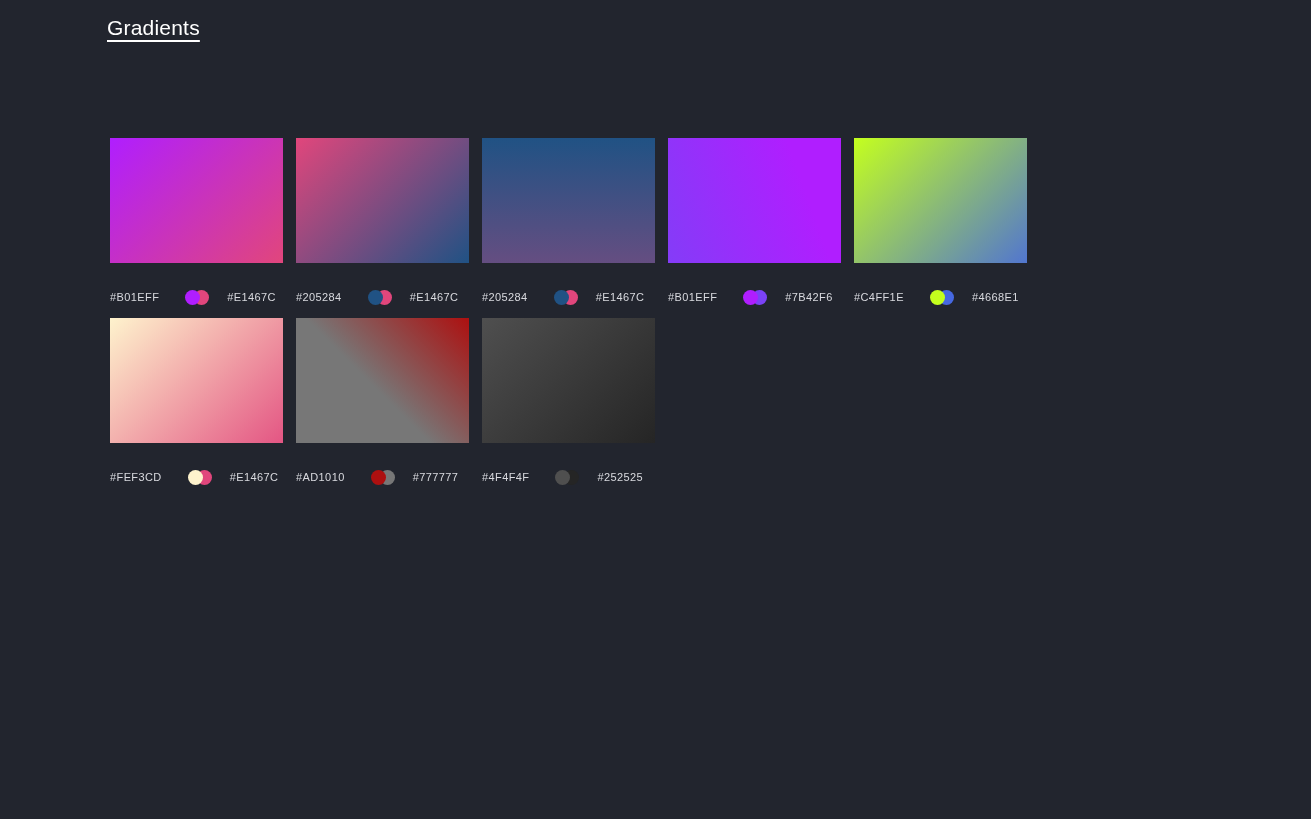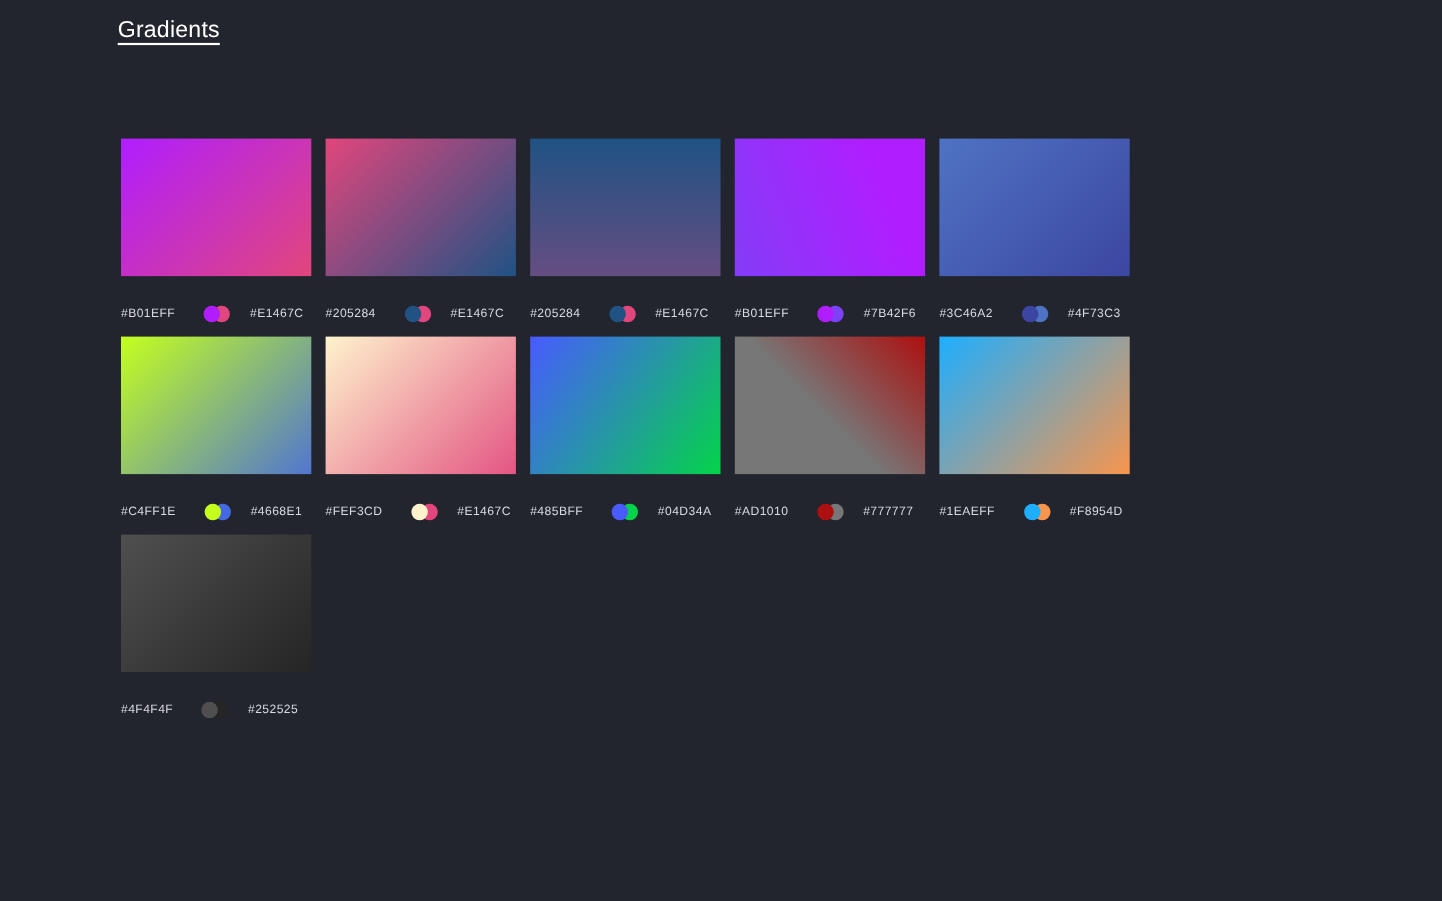--- a/index.html
+++ b/index.html
@@ -8,21 +8,21 @@
   }
   body {
     width: 1311px;
     height: 819px;
     background: #22252E;
     overflow: hidden;
     font-family: "Liberation Sans", sans-serif;
     -webkit-font-smoothing: antialiased;
   }
   .page-title {
-    margin: 16px 0 4px 107px;
+    margin: 16px 0 16px 107px;
     display: inline-block;
     color: #FFFFFF;
     font-size: 21px;
     font-weight: 500;
     letter-spacing: 0.2px;
     text-decoration: underline;
     text-underline-offset: 5px;
     text-decoration-thickness: 1.5px;
   }
   .grid {
@@ -123,31 +123,20 @@
     <figcaption class="caption">
       <span class="hex hex-from">#B01EFF</span>
       <span class="dots">
         <span class="dot dot-from" style="background: rgb(176, 30, 255);"></span>
         <span class="dot dot-to" style="background: rgb(123, 66, 246);"></span>
       </span>
       <span class="hex hex-to">#7B42F6</span>
     </figcaption>
   </figure>
 
-  <figure class="card">
-    <div class="swatch" style="background: linear-gradient(315deg, rgb(60, 70, 162) 0%, rgb(79, 115, 195) 100%);"></div>
-    <figcaption class="caption">
-      <span class="hex hex-from">#3C46A2</span>
-      <span class="dots">
-        <span class="dot dot-from" style="background: rgb(60, 70, 162);"></span>
-        <span class="dot dot-to" style="background: rgb(79, 115, 195);"></span>
-      </span>
-      <span class="hex hex-to">#4F73C3</span>
-    </figcaption>
-  </figure>
 
   <figure class="card">
     <div class="swatch" style="background: linear-gradient(135deg, rgb(196, 255, 30) 0%, rgb(70, 104, 225) 110%);"></div>
     <figcaption class="caption">
       <span class="hex hex-from">#C4FF1E</span>
       <span class="dots">
         <span class="dot dot-from" style="background: rgb(196, 255, 30);"></span>
         <span class="dot dot-to" style="background: rgb(70, 104, 225);"></span>
       </span>
       <span class="hex hex-to">#4668E1</span>
@@ -160,58 +149,36 @@
       <span class="hex hex-from">#FEF3CD</span>
       <span class="dots">
         <span class="dot dot-from" style="background: rgb(254, 243, 205);"></span>
         <span class="dot dot-to" style="background: rgb(225, 70, 124);"></span>
       </span>
       <span class="hex hex-to">#E1467C</span>
     </figcaption>
   </figure>
 
 
-  <figure class="card">
-    <div class="swatch" style="background: linear-gradient(125deg, rgb(72, 91, 255) 0%, rgb(4, 211, 74) 100%);"></div>
-    <figcaption class="caption">
-      <span class="hex hex-from">#485BFF</span>
-      <span class="dots">
-        <span class="dot dot-from" style="background: rgb(72, 91, 255);"></span>
-        <span class="dot dot-to" style="background: rgb(4, 211, 74);"></span>
-      </span>
-      <span class="hex hex-to">#04D34A</span>
-    </figcaption>
-  </figure>
 
 
 
   <figure class="card">
     <div class="swatch" style="background: linear-gradient(225deg, rgb(173, 16, 16) 0%, rgb(119, 119, 119) 55%);"></div>
     <figcaption class="caption">
       <span class="hex hex-from">#AD1010</span>
       <span class="dots">
         <span class="dot dot-from" style="background: rgb(173, 16, 16);"></span>
         <span class="dot dot-to" style="background: rgb(119, 119, 119);"></span>
       </span>
       <span class="hex hex-to">#777777</span>
     </figcaption>
   </figure>
 
 
-  <figure class="card">
-    <div class="swatch" style="background: linear-gradient(135deg, rgb(30, 174, 255) 0%, rgb(248, 149, 77) 100%);"></div>
-    <figcaption class="caption">
-      <span class="hex hex-from">#1EAEFF</span>
-      <span class="dots">
-        <span class="dot dot-from" style="background: rgb(30, 174, 255);"></span>
-        <span class="dot dot-to" style="background: rgb(248, 149, 77);"></span>
-      </span>
-      <span class="hex hex-to">#F8954D</span>
-    </figcaption>
-  </figure>
 
   <figure class="card">
     <div class="swatch" style="background: linear-gradient(135deg, rgb(79, 79, 79) 0%, rgb(37, 37, 37) 100%);"></div>
     <figcaption class="caption">
       <span class="hex hex-from">#4F4F4F</span>
       <span class="dots">
         <span class="dot dot-from" style="background: rgb(79, 79, 79);"></span>
         <span class="dot dot-to" style="background: rgb(37, 37, 37);"></span>
       </span>
       <span class="hex hex-to">#252525</span>

